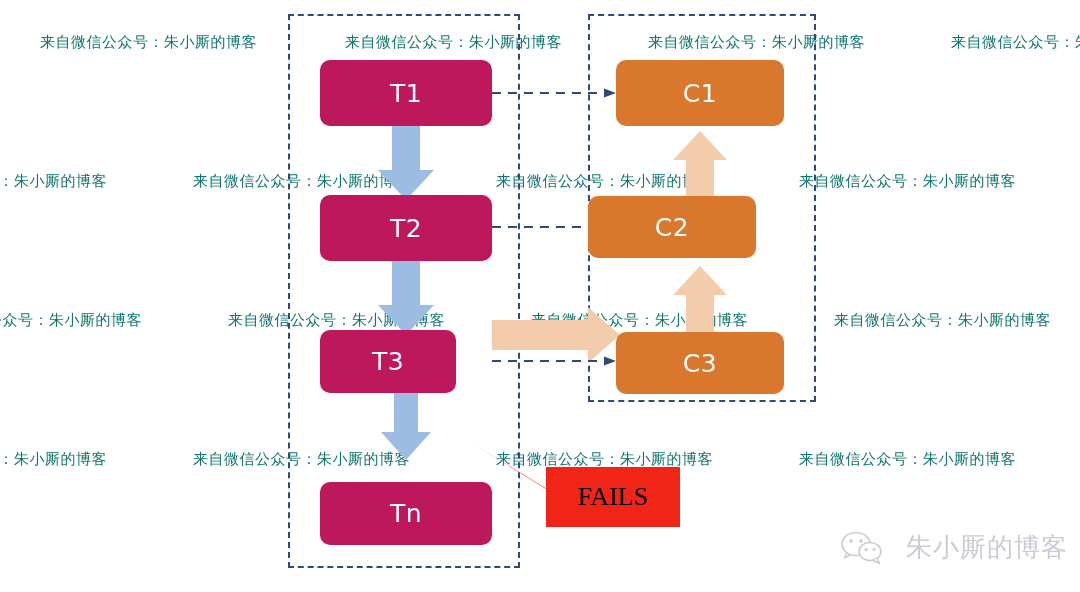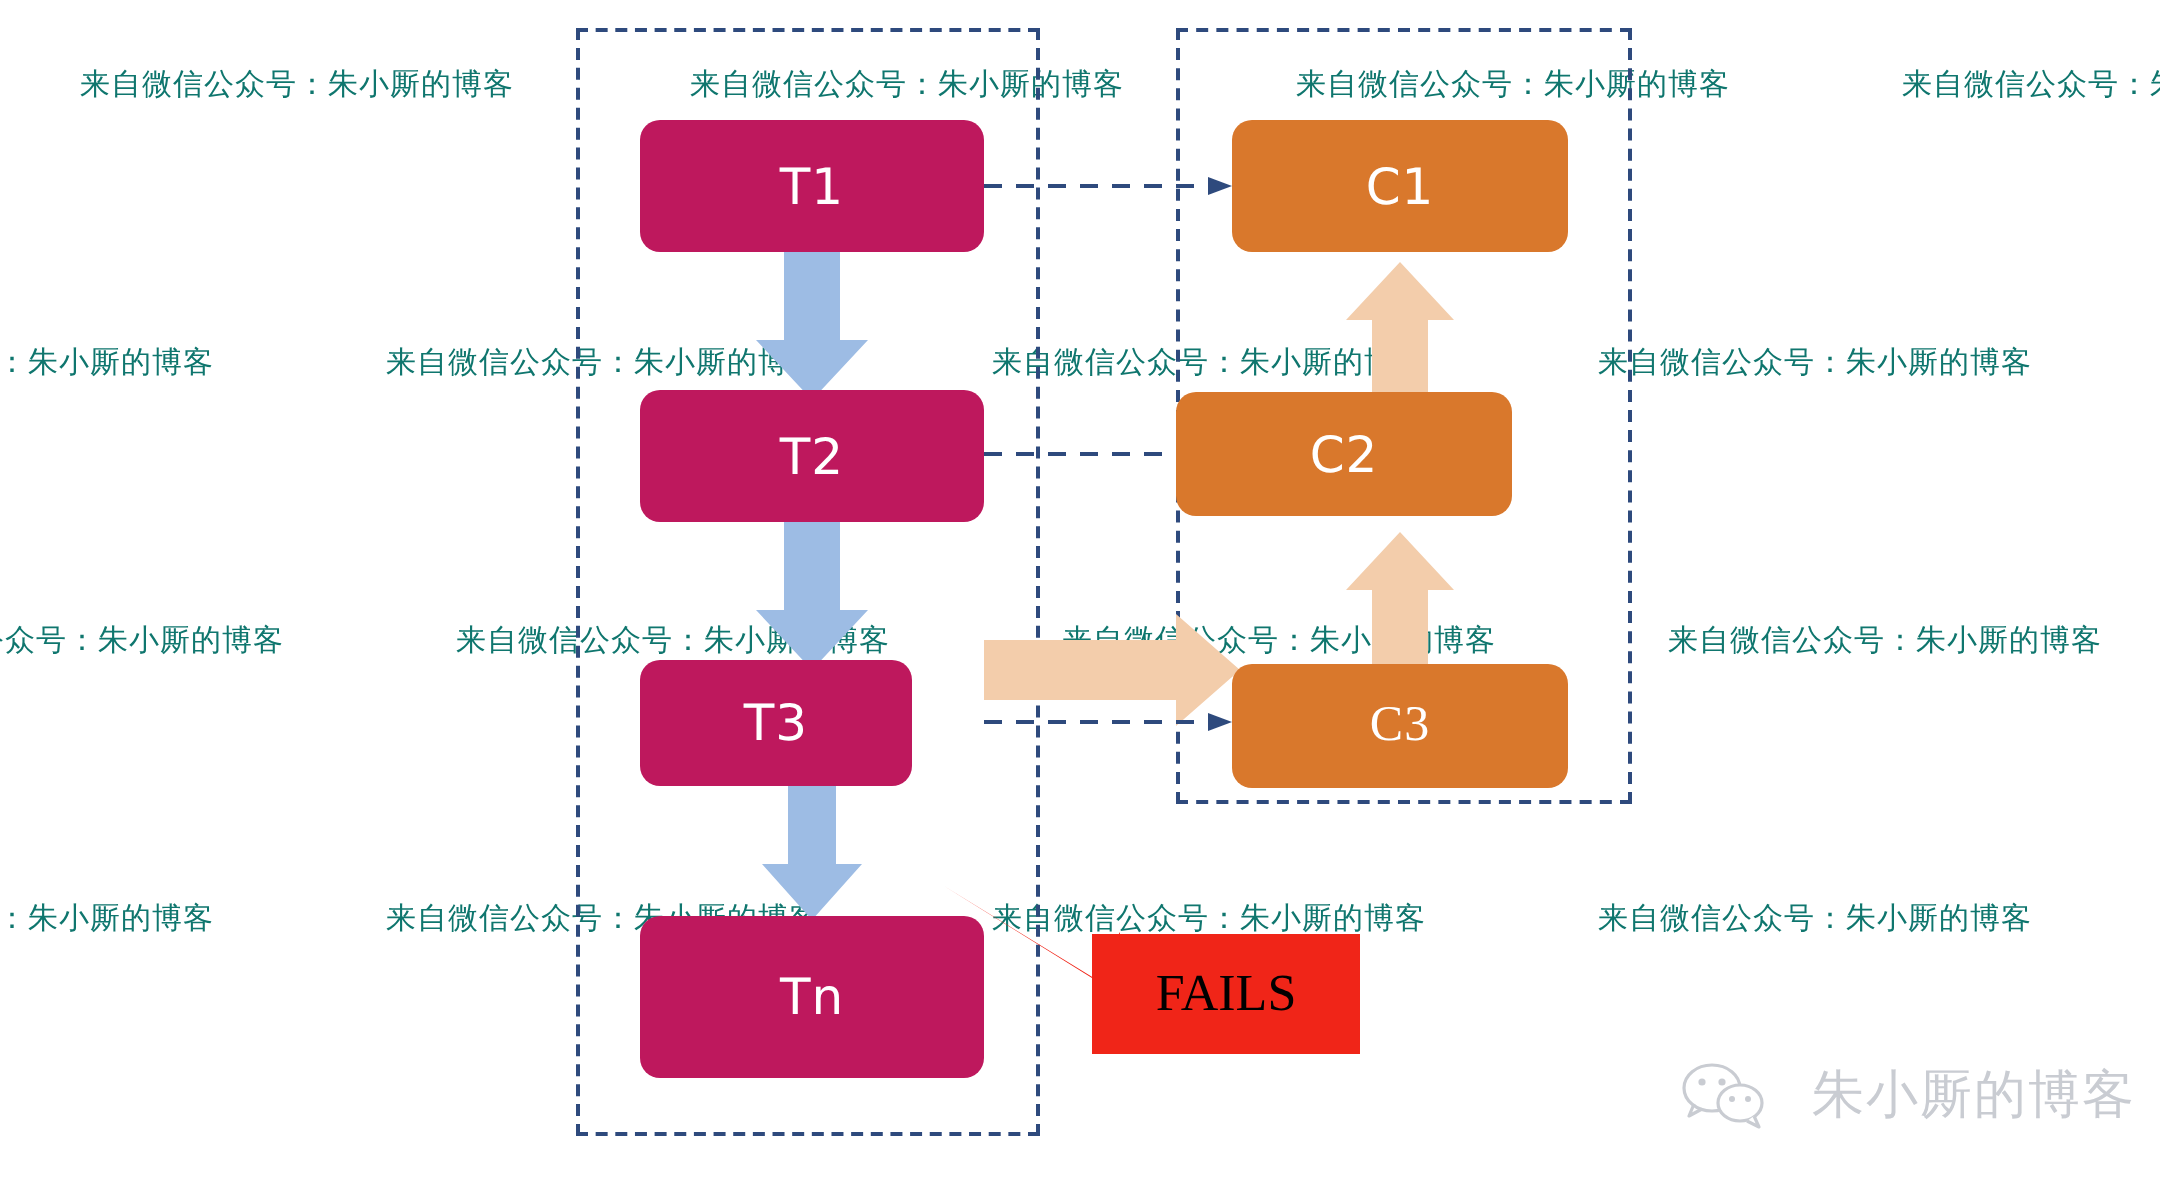--- a/index.html
+++ b/index.html
@@ -176,33 +176,33 @@
   </div>
 
   <div class="node blue" style="left:320px; top:195px; width:172px; height:66px;">
     <span>T2</span>
   </div>
 
   <div class="node blue" style="left:320px; top:330px; width:136px; height:63px;">
     <span>T3</span>
   </div>
 
-  <div class="node blue" style="left:320px; top:458px; width:172px; height:81px;">
+  <div class="node blue" style="left:320px; top:482px; width:172px; height:63px;">
     <span>Tn</span>
   </div>
 
   <div class="node orange" style="left:616px; top:60px; width:168px; height:66px;">
     <span>C1</span>
   </div>
 
   <div class="node orange" style="left:588px; top:196px; width:168px; height:62px;">
     <span>C2</span>
   </div>
 
-  <div class="node orange" style="left:616px; top:332px; width:168px; height:62px;font-family:Liberation Serif, serif;">
+  <div class="node orange" style="left:616px; top:332px; width:168px; height:62px;">
     <span>C3</span>
   </div>
 
   <svg class="vec vec-top" viewBox="0 0 1080 592" width="1080" height="592">
     <path d="M472,443 L560,497 L560,466 L546,489 Z" fill="#f02518"></path>
   </svg>
 
   <div class="callout" style="left:546px; top:467px; width:134px; height:60px;">
     <span>FAILS</span>
   </div>

